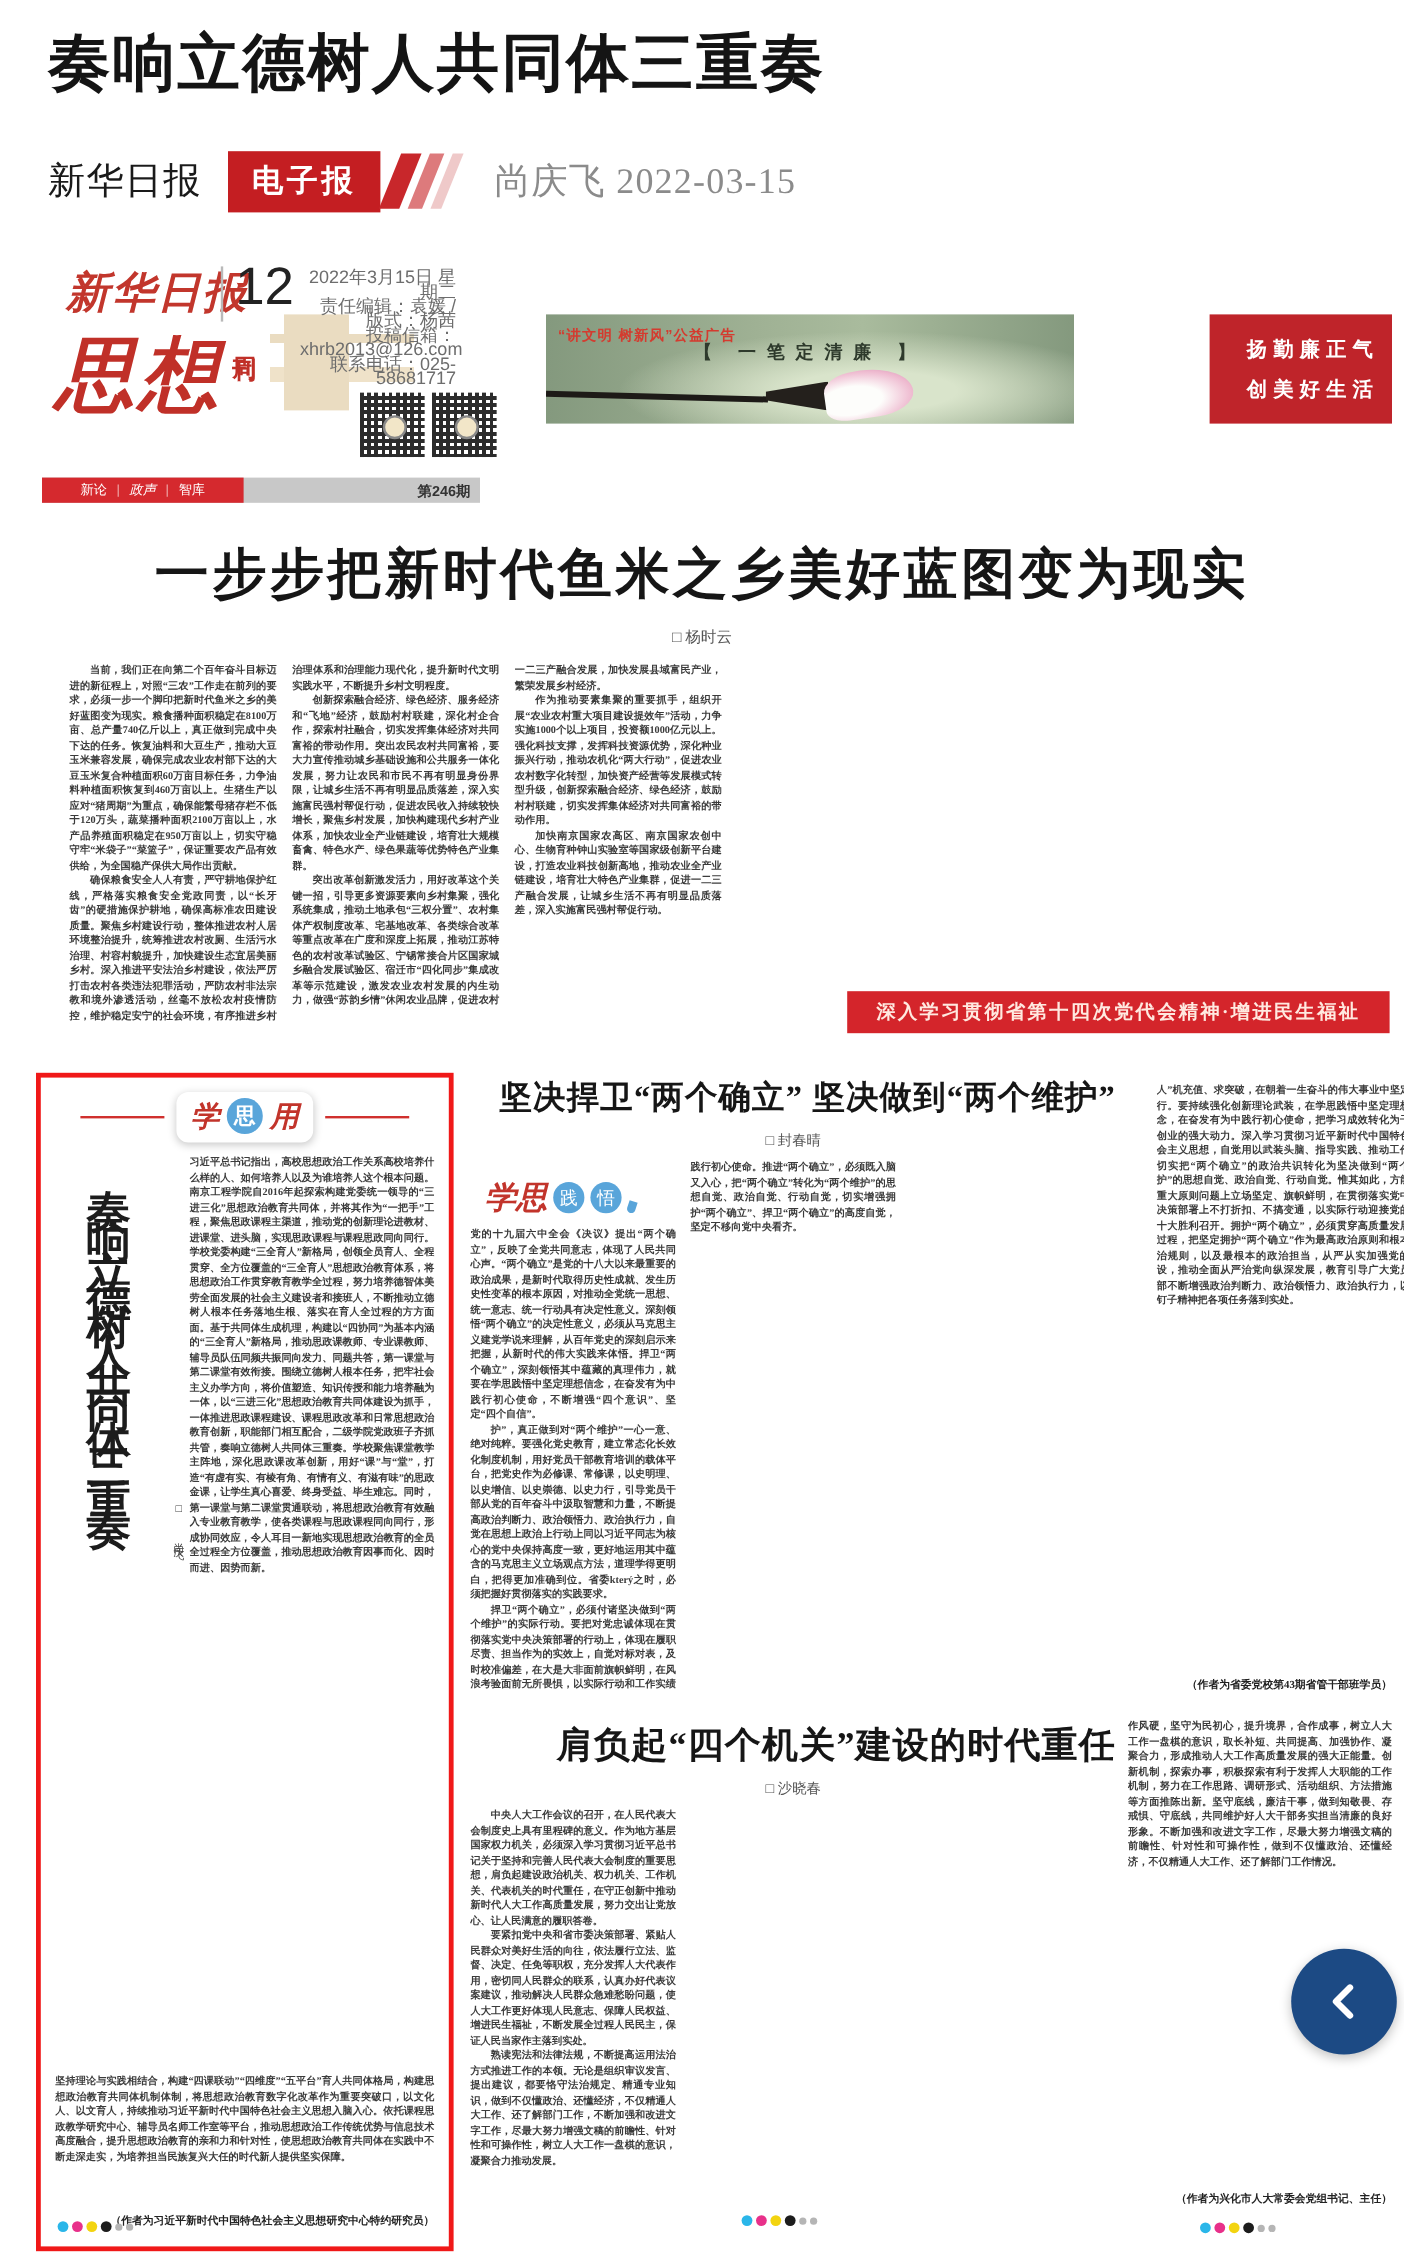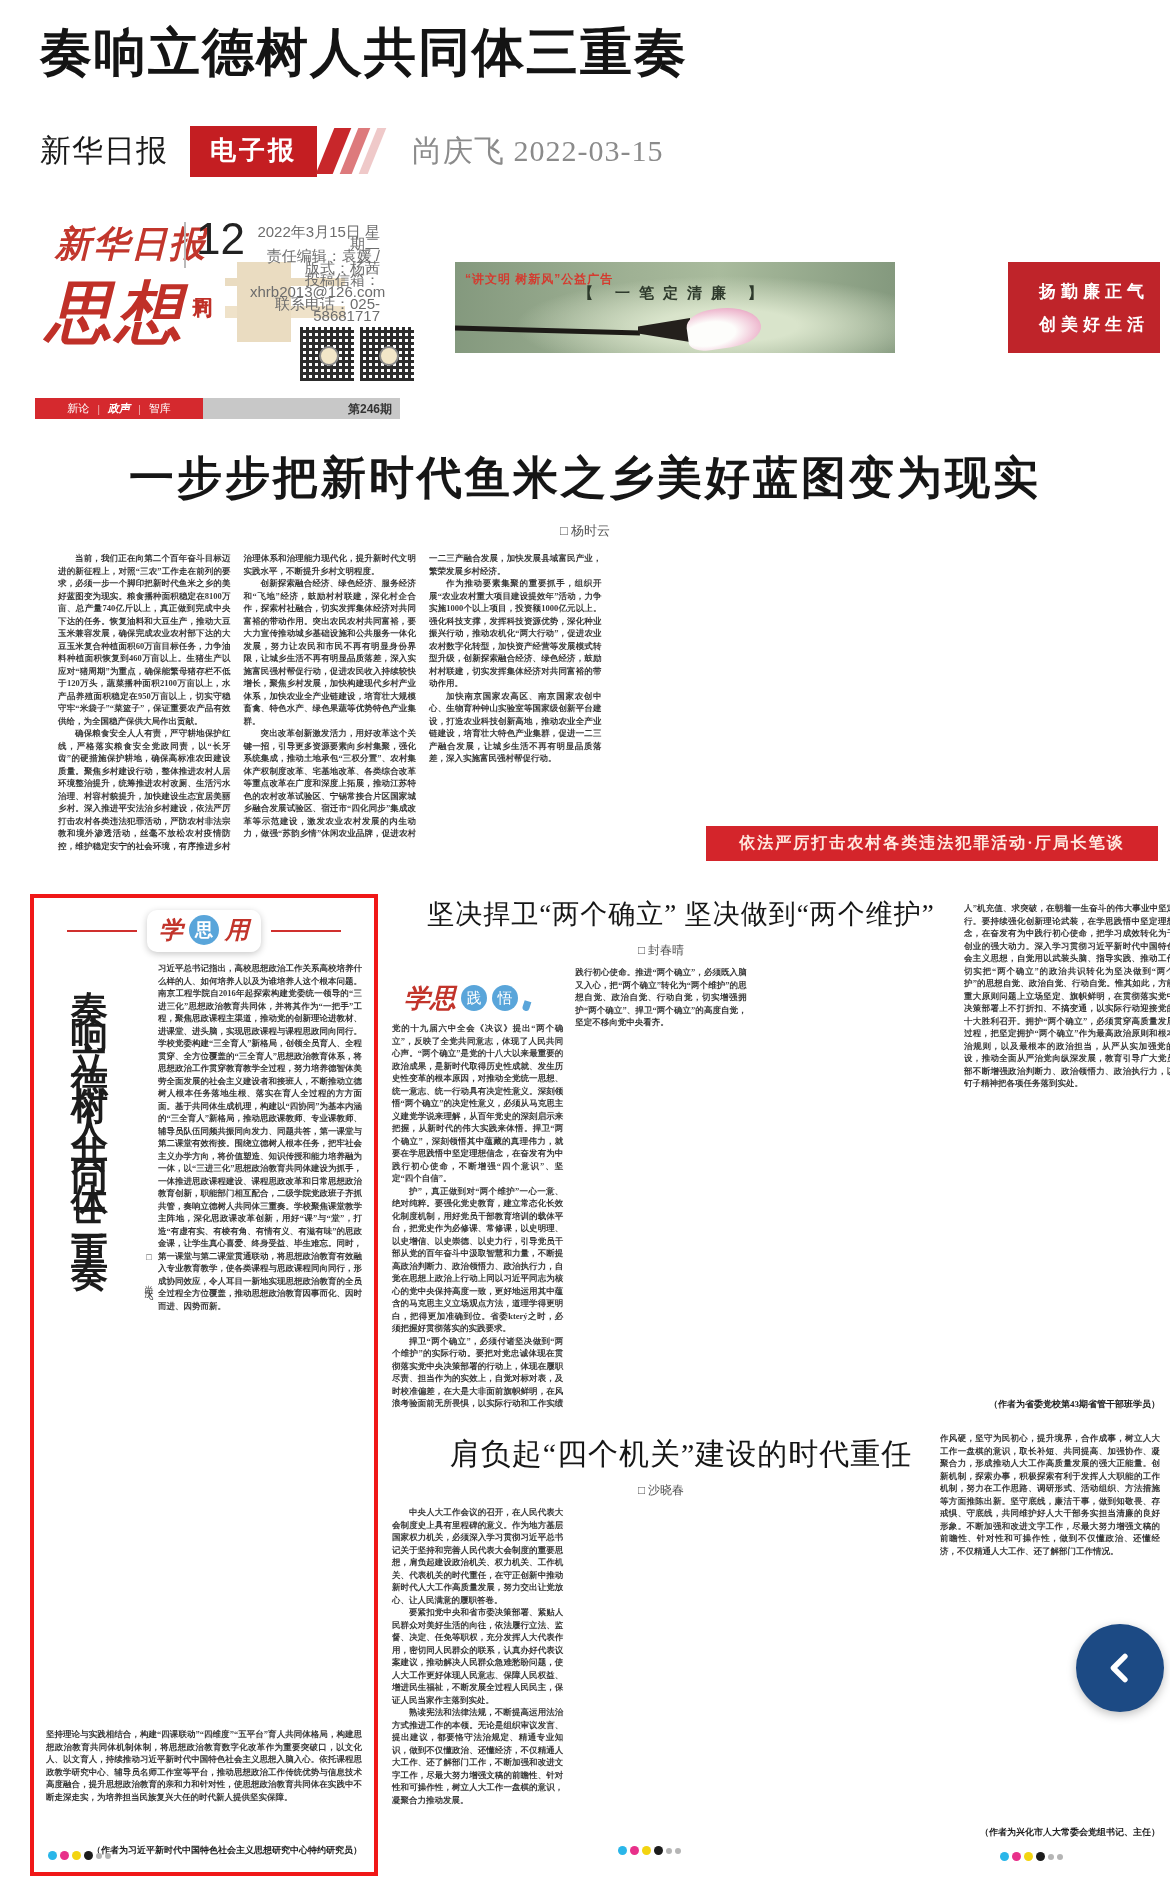--- a/index.html
+++ b/index.html
@@ -42,21 +42,21 @@
       repeating-linear-gradient(0deg,#2c2c2c 0 3px, transparent 3px 6px),
       repeating-linear-gradient(90deg,#2c2c2c 0 3px, #fff 3px 6px);
     outline:3px solid #fff; }
   .qr::after { content:""; position:absolute; left:19px; top:19px; width:16px; height:16px;
     background:#f2e6c8; border-radius:50%; border:2px solid #888; }
   .qr1 { left:300px; } .qr2 { left:360px; }
   .sec-strip { position:absolute; left:35px; top:398px; width:365px; height:21px; background:#c8c8c8; }
   .sec-red { position:absolute; left:0; top:0; width:168px; height:21px; background:#d5292e;
     display:flex; align-items:center; justify-content:center; gap:8px; color:#fff; font-size:11px; }
   .sec-red .sep { color:#eaa; }
-  .sec-red .mid { font-weight:700; font-style:italic; }
+  .sec-red .mid { font-weight:400; font-style:italic; }
   .issue { position:absolute; right:8px; top:3px; font-size:12px; color:#333; font-weight:700; }
 
   .ad-green { position:absolute; left:455px; top:262px; width:440px; height:91px;
     background:radial-gradient(ellipse at 62% 70%, #d9e4cb 0 18%, rgba(217,228,203,0) 55%),
       linear-gradient(90deg,#84997e,#9fb194 40%,#a9bb9d 60%,#84997e);
     overflow:hidden;padding-left:48px; }
   .ad-green-label { position:absolute; left:10px; top:9px; color:#d43b2f; font-size:12px; font-weight:700; letter-spacing:1px; }
   .ad-green-center { position:absolute; left:0; right:0; top:22px; text-align:center;
     font-family:"Liberation Serif", serif; font-size:15px; color:#2e3a2c; letter-spacing:9px; font-weight:700; }
   .brush-handle { position:absolute; left:0px; top:66px; width:185px; height:5px; background:#1d1a17; transform:rotate(1.5deg); }
@@ -102,22 +102,22 @@
     font-weight:800; font-size:37px; color:#1c1c1c; letter-spacing:24px; height:745px; margin-left:18px; }
   .lb-byline { position:absolute; left:96px; top:290px; writing-mode:vertical-rl; text-orientation:upright;
     font-size:9px; color:#444; letter-spacing:3px; font-family:"Liberation Serif", serif; }
   .lb-bodytop { flex:1; height:100%; overflow:hidden; }
   .lb-bodybottom { margin-top:8px; height:110px; overflow:hidden; }
   .lb-footnote { margin-top:6px; text-align:right; font-size:9px; font-weight:700; color:#222;
     font-family:"Liberation Serif", serif; }
   .lb-dots { position:absolute; left:14px; bottom:12px; }
 
   
-  .m-headline { position:absolute; left:412px; width:538px; text-align:center;
-    font-family:"Liberation Serif", serif; font-weight:400; color:#161616; }
+  .m-headline { position:absolute; left:392px; width:538px; text-align:right;
+    font-family:"Liberation Serif", serif; font-weight:700; color:#161616; }
   .mA-headline { top:896px; font-size:27px; letter-spacing:1px; }
   .mA-byline { position:absolute; left:392px; top:942px; width:538px; text-align:center; font-size:12px; }
   .mA-cols { position:absolute; left:392px; top:966px; width:538px; height:452px;
     column-count:3; column-gap:12px; column-fill:auto; }
   .sw-badge { position:absolute; left:398px; top:972px; width:138px; height:52px; background:#fff;
     display:flex; align-items:center; gap:5px; padding-left:6px; }
   .sw-script { font-family:"Liberation Serif", serif; font-style:italic; font-weight:800; color:#c2342b; font-size:26px; }
   .sw-circle { width:26px; height:26px; border-radius:50%; background:#59a5da; color:#fff; font-size:15px;
     display:flex; align-items:center; justify-content:center; font-family:"Liberation Serif", serif; }
   .sw-comma { width:7px; height:10px; border-radius:0 0 6px 6px; background:#59a5da; transform:rotate(18deg); margin-top:16px; }
@@ -205,21 +205,21 @@
   <div class="a1-byline byline">□ 杨时云</div>
   <div class="a1-cols bodytext">
     <p>当前，我们正在向第二个百年奋斗目标迈进的新征程上，对照“三农”工作走在前列的要求，必须一步一个脚印把新时代鱼米之乡的美好蓝图变为现实。粮食播种面积稳定在8100万亩、总产量740亿斤以上，真正做到完成中央下达的任务。恢复油料和大豆生产，推动大豆玉米兼容发展，确保完成农业农村部下达的大豆玉米复合种植面积60万亩目标任务，力争油料种植面积恢复到460万亩以上。生猪生产以应对“猪周期”为重点，确保能繁母猪存栏不低于120万头，蔬菜播种面积2100万亩以上，水产品养殖面积稳定在950万亩以上，切实守稳守牢“米袋子”“菜篮子”，保证重要农产品有效供给，为全国稳产保供大局作出贡献。</p>
     <p>确保粮食安全人人有责，严守耕地保护红线，严格落实粮食安全党政同责，以“长牙齿”的硬措施保护耕地，确保高标准农田建设质量。聚焦乡村建设行动，整体推进农村人居环境整治提升，统筹推进农村改厕、生活污水治理、村容村貌提升，加快建设生态宜居美丽乡村。深入推进平安法治乡村建设，依法严厉打击农村各类违法犯罪活动，严防农村非法宗教和境外渗透活动，丝毫不放松农村疫情防控，维护稳定安宁的社会环境，有序推进乡村治理体系和治理能力现代化，提升新时代文明实践水平，不断提升乡村文明程度。</p>
     <p>创新探索融合经济、绿色经济、服务经济和“飞地”经济，鼓励村村联建，深化村企合作，探索村社融合，切实发挥集体经济对共同富裕的带动作用。突出农民农村共同富裕，要大力宣传推动城乡基础设施和公共服务一体化发展，努力让农民和市民不再有明显身份界限，让城乡生活不再有明显品质落差，深入实施富民强村帮促行动，促进农民收入持续较快增长，聚焦乡村发展，加快构建现代乡村产业体系，加快农业全产业链建设，培育壮大规模畜禽、特色水产、绿色果蔬等优势特色产业集群。</p>
     <p>突出改革创新激发活力，用好改革这个关键一招，引导更多资源要素向乡村集聚，强化系统集成，推动土地承包“三权分置”、农村集体产权制度改革、宅基地改革、各类综合改革等重点改革在广度和深度上拓展，推动江苏特色的农村改革试验区、宁锡常接合片区国家城乡融合发展试验区、宿迁市“四化同步”集成改革等示范建设，激发农业农村发展的内生动力，做强“苏韵乡情”休闲农业品牌，促进农村一二三产融合发展，加快发展县域富民产业，繁荣发展乡村经济。</p>
     <p>作为推动要素集聚的重要抓手，组织开展“农业农村重大项目建设提效年”活动，力争实施1000个以上项目，投资额1000亿元以上。强化科技支撑，发挥科技资源优势，深化种业振兴行动，推动农机化“两大行动”，促进农业农村数字化转型，加快资产经营等发展模式转型升级，创新探索融合经济、绿色经济，鼓励村村联建，切实发挥集体经济对共同富裕的带动作用。</p>
     <p>加快南京国家农高区、南京国家农创中心、生物育种钟山实验室等国家级创新平台建设，打造农业科技创新高地，推动农业全产业链建设，培育壮大特色产业集群，促进一二三产融合发展，让城乡生活不再有明显品质落差，深入实施富民强村帮促行动。</p>
   </div>
   <div class="a1-banner">
-    <span>依法严厉打击农村各类违法犯罪活动·厅局长笔谈</span>
+    <span>深入学习贯彻省第十四次党代会精神·增进民生福祉</span>
   </div>
 
   <div class="leftbox">
     <div class="badge-row">
       <span class="badge-line"></span>
       <span class="sy-badge">
         <span class="script-char">学</span>
         <span class="blue-circle-char">思</span>
         <span class="script-char">用</span>
       </span>

